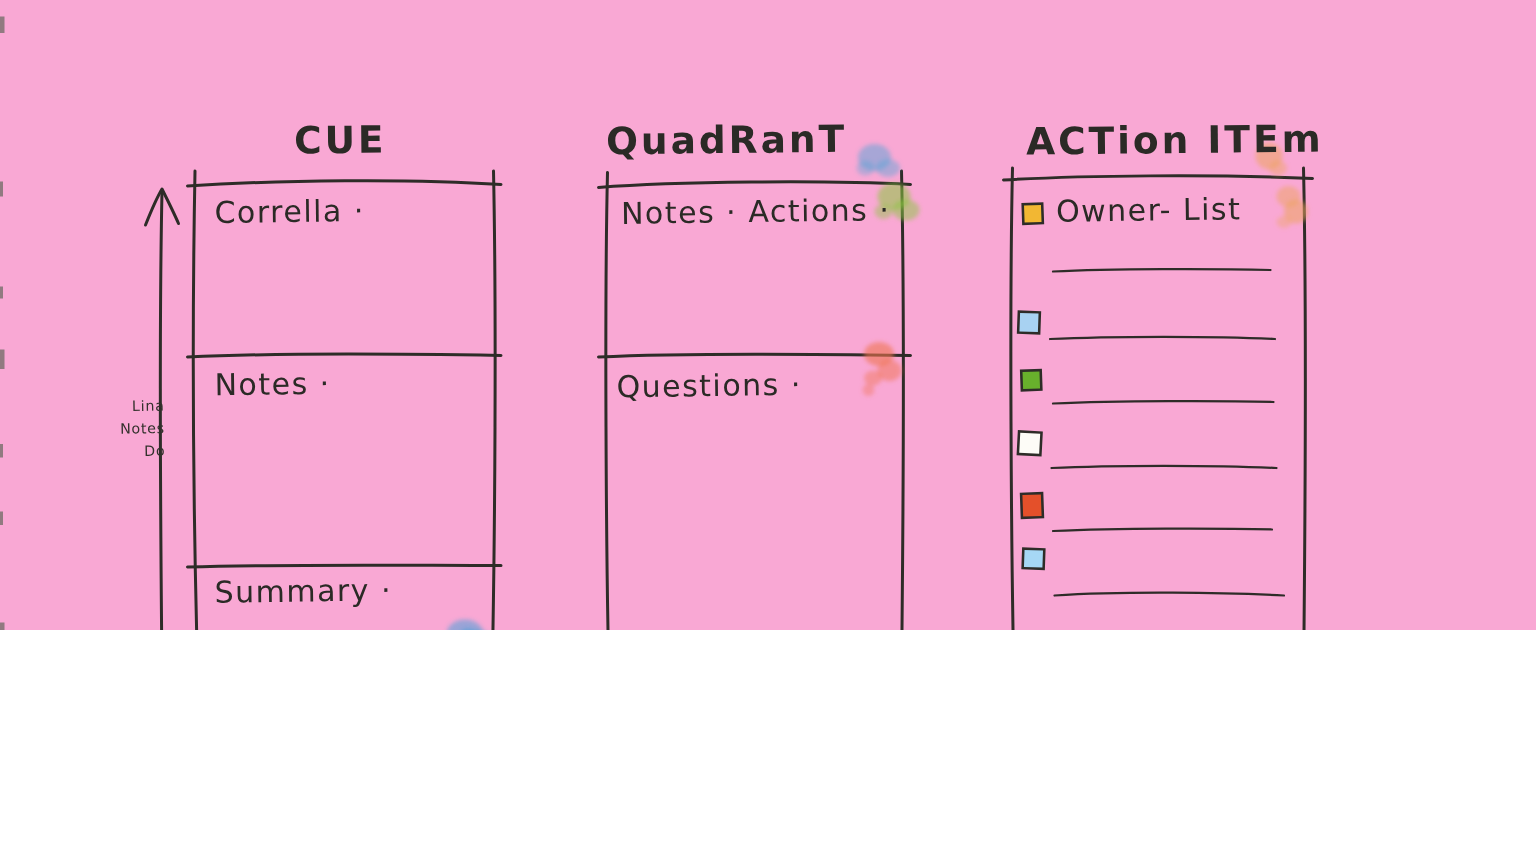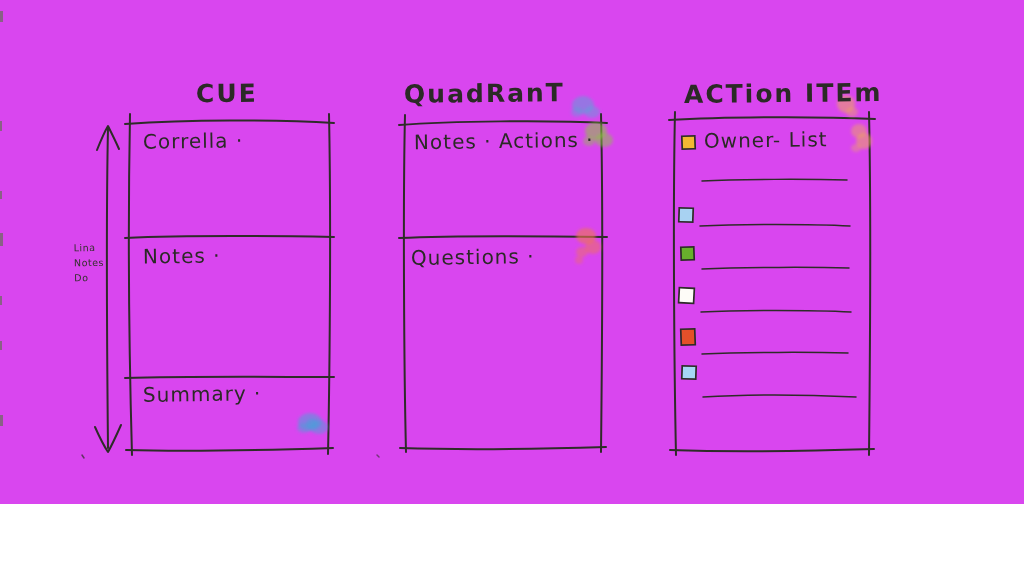--- a/index.html
+++ b/index.html
@@ -1,31 +1,31 @@
 <!DOCTYPE html>
 <html><head>
 <meta charset="utf-8">
 <style>
   html,body{margin:0;padding:0;}
   .stage{
-    position:relative;width:1024px;height:504px;overflow:hidden;
-    background:#d946ef;
+    position:relative;width:1024px;height:420px;overflow:hidden;
+    background:#f9a8d4;
     font-family:"DejaVu Sans", sans-serif;
   }
   svg.sketch{position:absolute;left:0;top:0;}
   .ink{stroke:#2e2c28;fill:none;stroke-linecap:round;stroke-linejoin:round;}
   .label{
     position:absolute;color:#2b2a26;white-space:nowrap;
     font-family:"DejaVu Sans", sans-serif;
   }
   .title{font-size:25px;letter-spacing:2px;font-weight:bold;transform:rotate(-0.6deg);}
   .section{font-size:20px;letter-spacing:1px;transform:rotate(-0.8deg);}
   .sidenote{
-    font-size:9.5px;line-height:1.6;white-space:normal;
-    width:36px;letter-spacing:0.5px;color:#33312c;transform:rotate(-1deg);
+    font-size:9.5px;line-height:1.6;text-align:right;white-space:normal;
+    width:36px;letter-spacing:0.5px;color:#33312c;transform:rotate(-1deg);margin-top:24px;
   }
   .sidenote span{display:block;}
 </style>
 </head>
 <body>
 
 <div class="stage">
 
   <svg class="sketch" width="1024" height="576" viewBox="0 0 1024 576">
     <defs>

